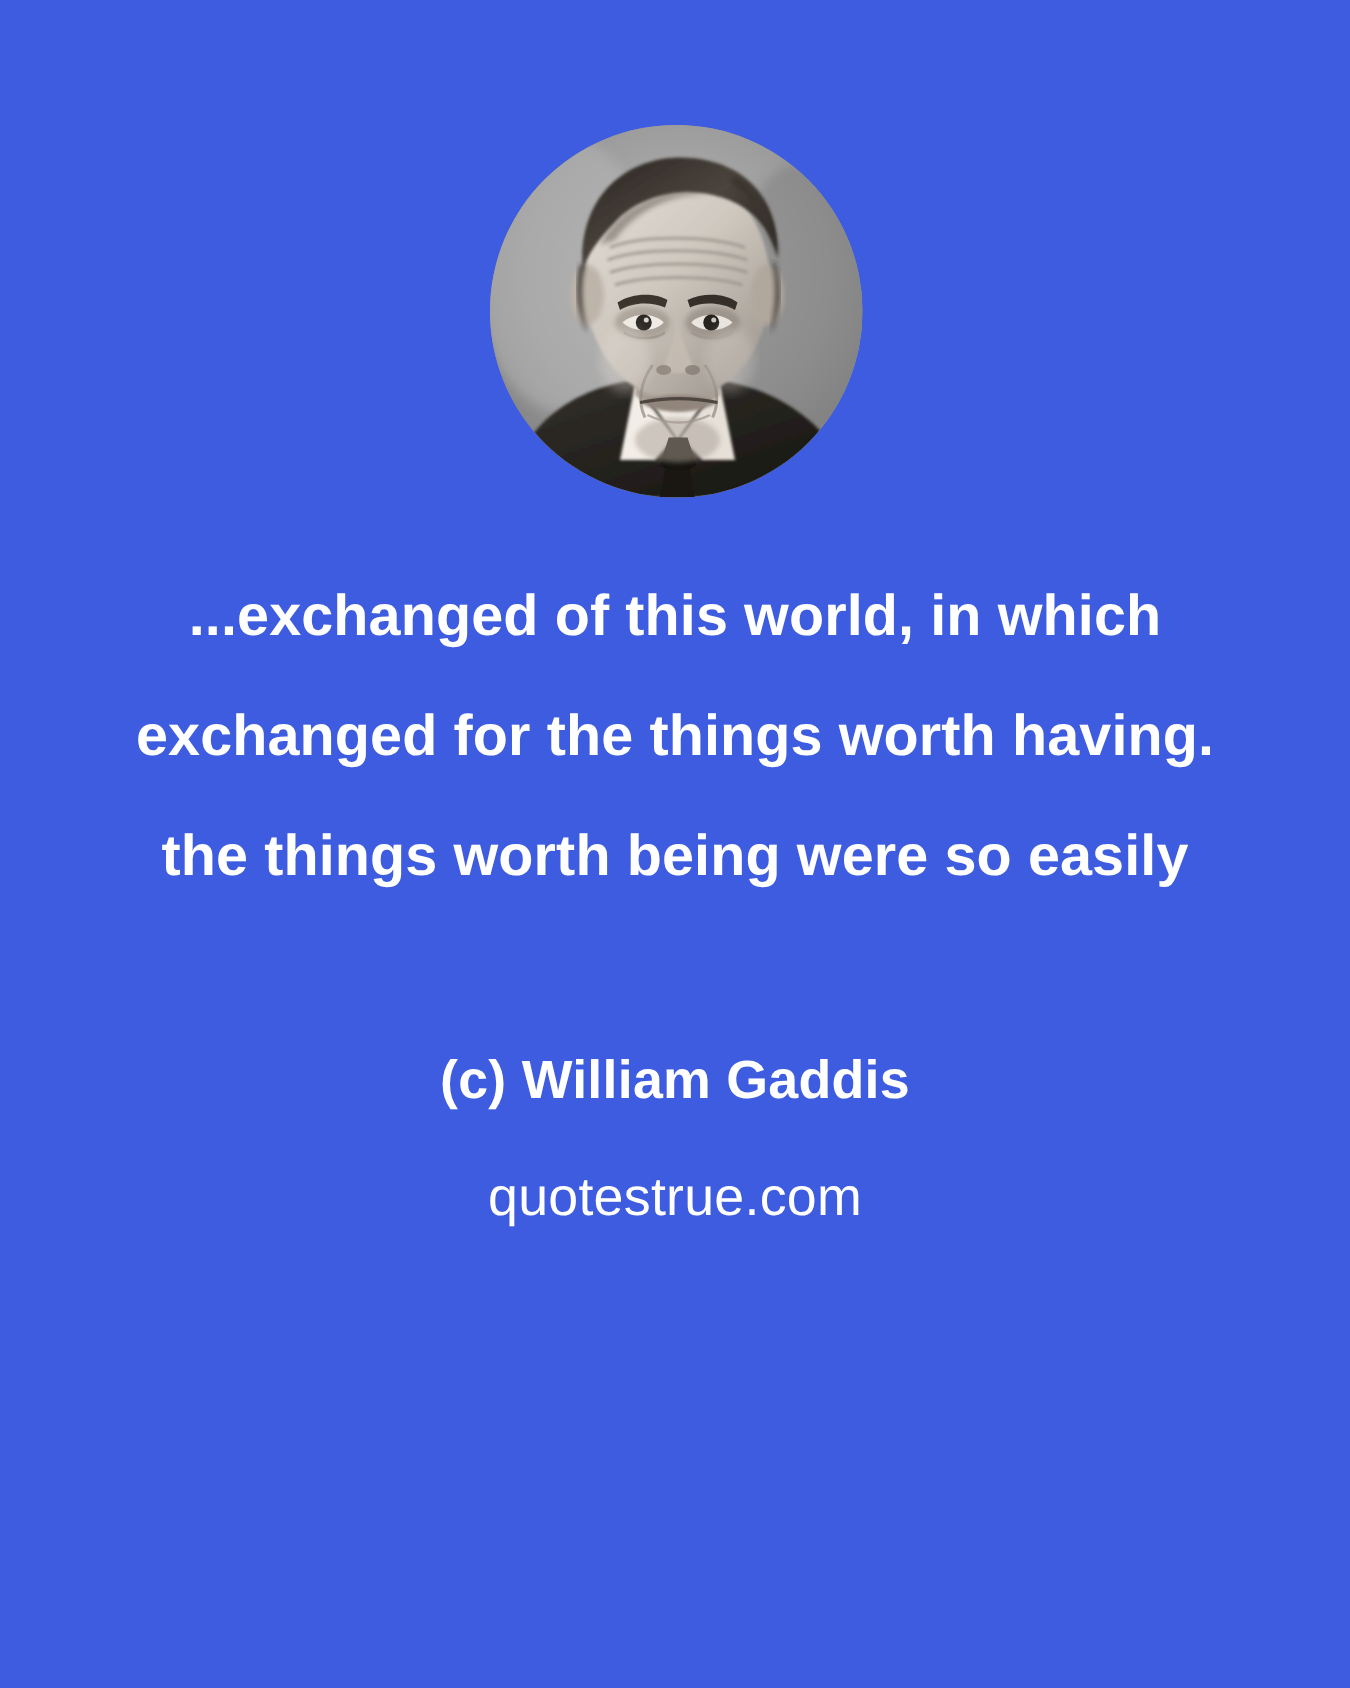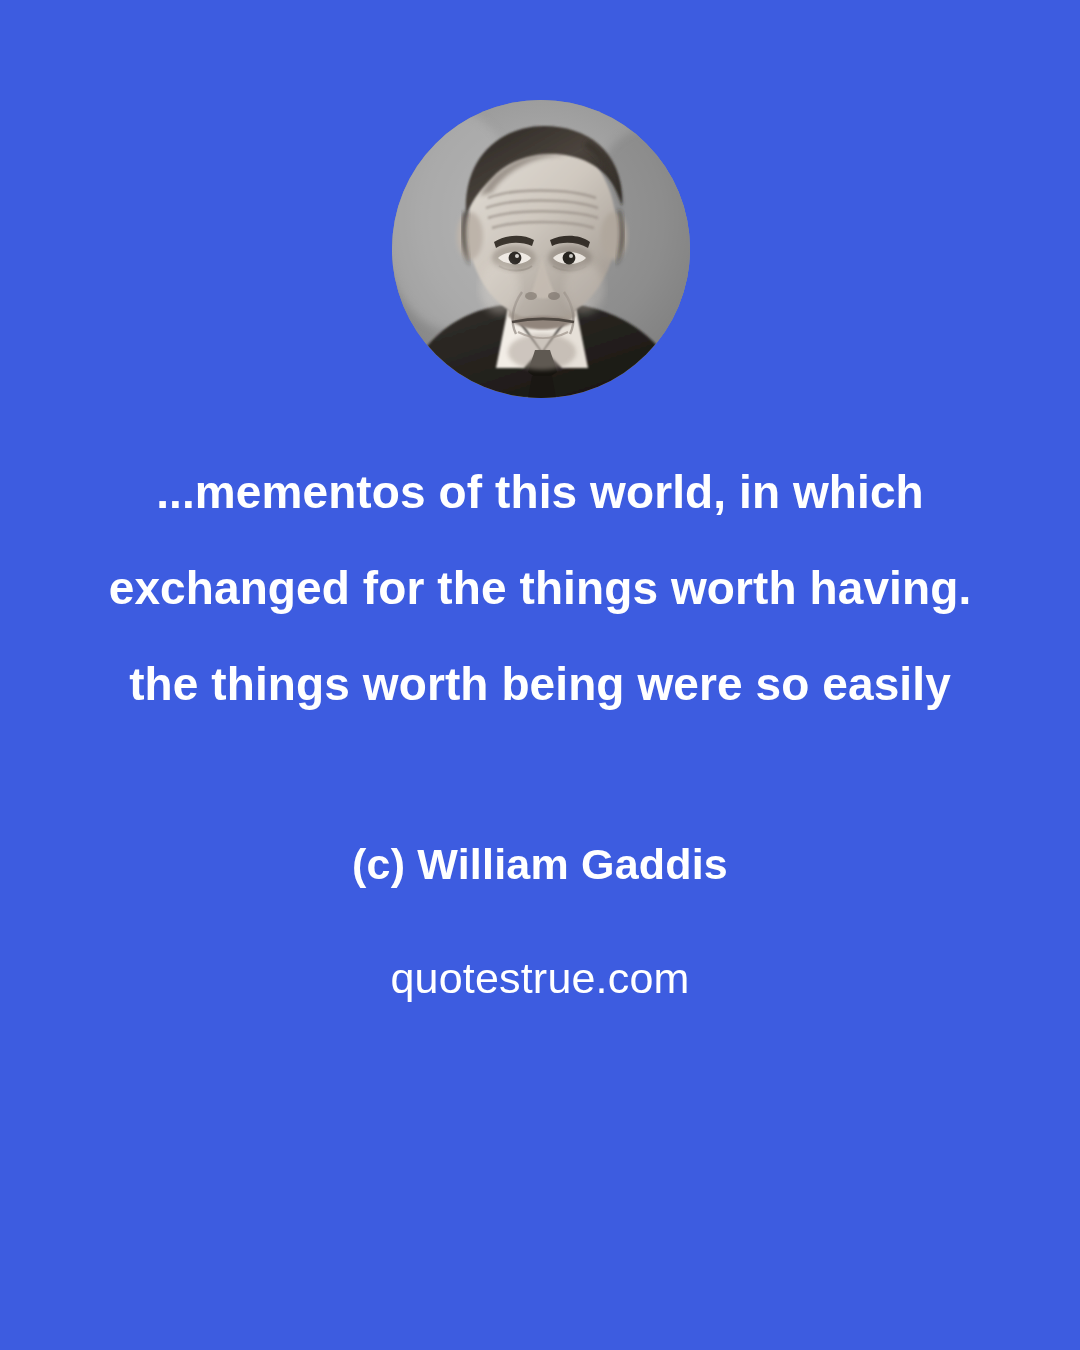--- a/index.html
+++ b/index.html
@@ -76,21 +76,21 @@
   #author-name {
     display: block;
     color: #FFFFFF;
     font-size: 43px;
     font-weight: 700;
     line-height: 56px;
     letter-spacing: 0.2px;
   }
   #site-name {
     display: block;
-    margin-top: 58px;
+    margin-top: 38px;
     color: #FFFFFF;
     font-size: 43px;
     font-weight: 400;
     line-height: 56px;
     letter-spacing: 0.2px;
   }
 </style>
 </head>
 <body>
 
@@ -202,21 +202,21 @@
 
         <ellipse cx="108" cy="188" rx="20" ry="26" fill="#e6e0d8" opacity="0.35" filter="url(#softer)"></ellipse>
         <ellipse cx="192" cy="188" rx="20" ry="26" fill="#ded7cf" opacity="0.3" filter="url(#softer)"></ellipse>
 
         <circle cx="149" cy="149" r="149" fill="none" stroke="#000" stroke-width="0"></circle>
       </svg>
     </div>
   </div>
 
   <div id="quote-block">
-    <span class="quote-line">...mementos of this world, in which</span>
+    <span class="quote-line">...exchanged of this world, in which</span>
     <span class="quote-line">exchanged for the things worth having.</span>
     <span class="quote-line">the things worth being were so easily</span>
   </div>
 
   <div id="attribution-block">
     <span id="author-name">(c) William Gaddis</span>
     <span id="site-name">quotestrue.com</span>
   </div>
 
 </div>

